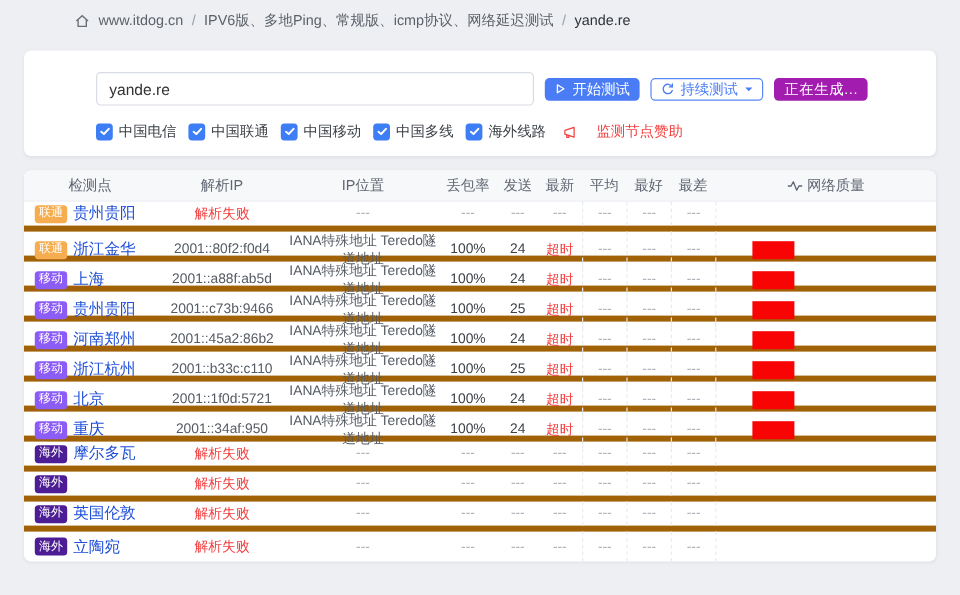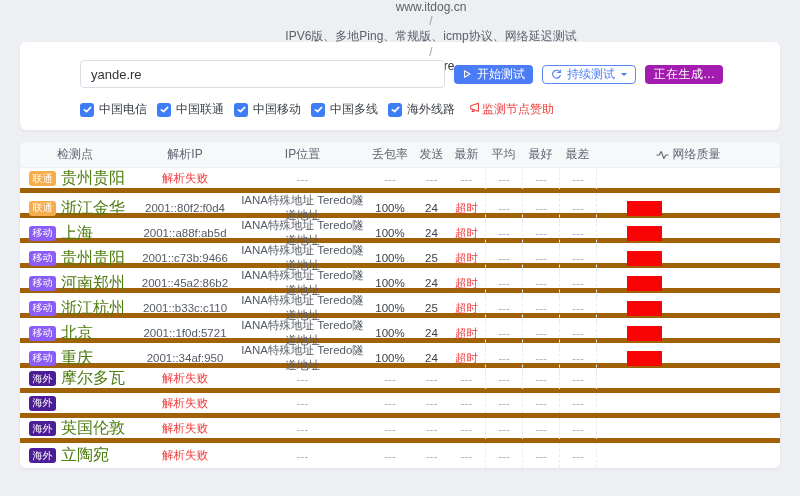--- a/index.html
+++ b/index.html
@@ -3,54 +3,54 @@
 <meta charset="utf-8">
 <style>
   * { box-sizing: border-box; }
   html,body { margin:0; padding:0; }
   body {
     width:800px; height:496px; overflow:hidden;
     background:#edeff3;
     font-family:"Liberation Sans","DejaVu Sans",sans-serif;
   }
   
-  .breadcrumb { height:34px; display:flex; align-items:center; padding-left:62px; font-size:12px; color:#5c6269;flex-direction:column; }
+  .breadcrumb { height:34px; display:flex; align-items:center; padding-left:62px; font-size:12px; color:#5c6269; }
   .breadcrumb .seg { margin:0 2px; }
   .breadcrumb .sep { color:#9aa1a9; margin:0 5px; }
   .breadcrumb .current { color:#2f3338; }
   .breadcrumb svg { margin-right:5px; }
   
   .card { background:#fff; border-radius:6px; box-shadow:0 1px 3px rgba(30,40,60,.06); }
   .panel { margin:8px 20px 12px; height:88px; padding:18px 0 0 60px; }
   .row1 { display:flex; align-items:center; }
   .host-input { width:365px; height:28px; border:1px solid #d8dce4; border-radius:4px; padding:0 10px; font-size:13px; color:#333; outline:none; font-family:inherit; }
   .btn { height:19px; border-radius:4px; font-size:12px; display:inline-flex; align-items:center; justify-content:center; gap:5px; border:none; cursor:pointer; margin-left:9px; font-family:inherit; padding:0 8px; }
   .btn.primary { background:#4a7cf5; color:#fff; min-width:70px; }
   .btn.outline { background:#fff; border:1px solid #5b88f6; color:#4a7cf5; min-width:80px; }
   .btn.warn { background:#a21caf; color:#fff; min-width:78px; letter-spacing:.5px;justify-content:flex-end; }
   .caret { width:0; height:0; border:3.5px solid transparent; border-top-color:#4a7cf5; margin-top:4px; margin-left:1px; }
   .row2 { display:flex; align-items:center; margin-top:13px; font-size:12px; color:#3a3f45; }
   .cb { display:inline-flex; align-items:center; margin-right:10px; cursor:pointer; }
   .cb .box { width:14px; height:14px; background:#3d7df6; border-radius:3px; display:inline-flex; align-items:center; justify-content:center; margin-right:5px; }
-  .sponsor { color:#f43f3f; display:inline-flex; align-items:flex-start; gap:1px; margin-left:4px; text-decoration:none; font-size:12px; cursor:pointer; }
+  .sponsor { color:#f43f3f; display:inline-flex; align-items:center; gap:16px; margin-left:4px; text-decoration:none; font-size:12px; cursor:pointer; }
   
   .table-card { margin:0 20px; overflow:hidden; }
   .grid { display:grid; grid-template-columns:110px 110px 125px 50px 33px 37px 37px 37px 37px 1fr; align-items:center; }
   .thead { height:26px; background:#f7f8fa; border-bottom:1px solid #edf0f4; font-size:12px; color:#5f6672; }
   .th { text-align:center; }
   .th.h-quality { display:flex; align-items:center; justify-content:center; gap:4px; }
   .tr { height:25px; border-bottom:5px solid #a16207; }
   .tr:last-child { border-bottom:none; }
   .td { font-size:11.5px; color:#3c4248; text-align:center; }
   .c-node { display:flex; align-items:center; padding-left:9px; text-align:left; }
   .badge { font-size:10px; line-height:1; color:#fff; padding:2.5px 3.5px; border-radius:3px; margin-right:5px; white-space:nowrap; }
   .badge.unicom { background:#f6ad4f; }
   .badge.mobile { background:#8b5cf6; }
   .badge.overseas { background:#4c1d95; }
-  .node { font-size:16px; color:#4d7c0f; }
+  .node { font-size:13px; color:#1d4ed8; }
   .ip { color:#555b63; }
   .failed { color:#f43f3f; }
   .timeout { color:#f43f3f; }
   .dash { color:#a7adb5; }
   .sep-l { border-left:1px dashed #e8ebf0; height:100%; display:flex; align-items:center; justify-content:center; }
   .c-q { height:100%; display:flex; align-items:center; justify-content:flex-start; }
   .qbar { width:35px; height:15px; margin-left:30px; background:#f80404; display:none; }
   .qbar.show { display:block; }
 </style>
 </head>

